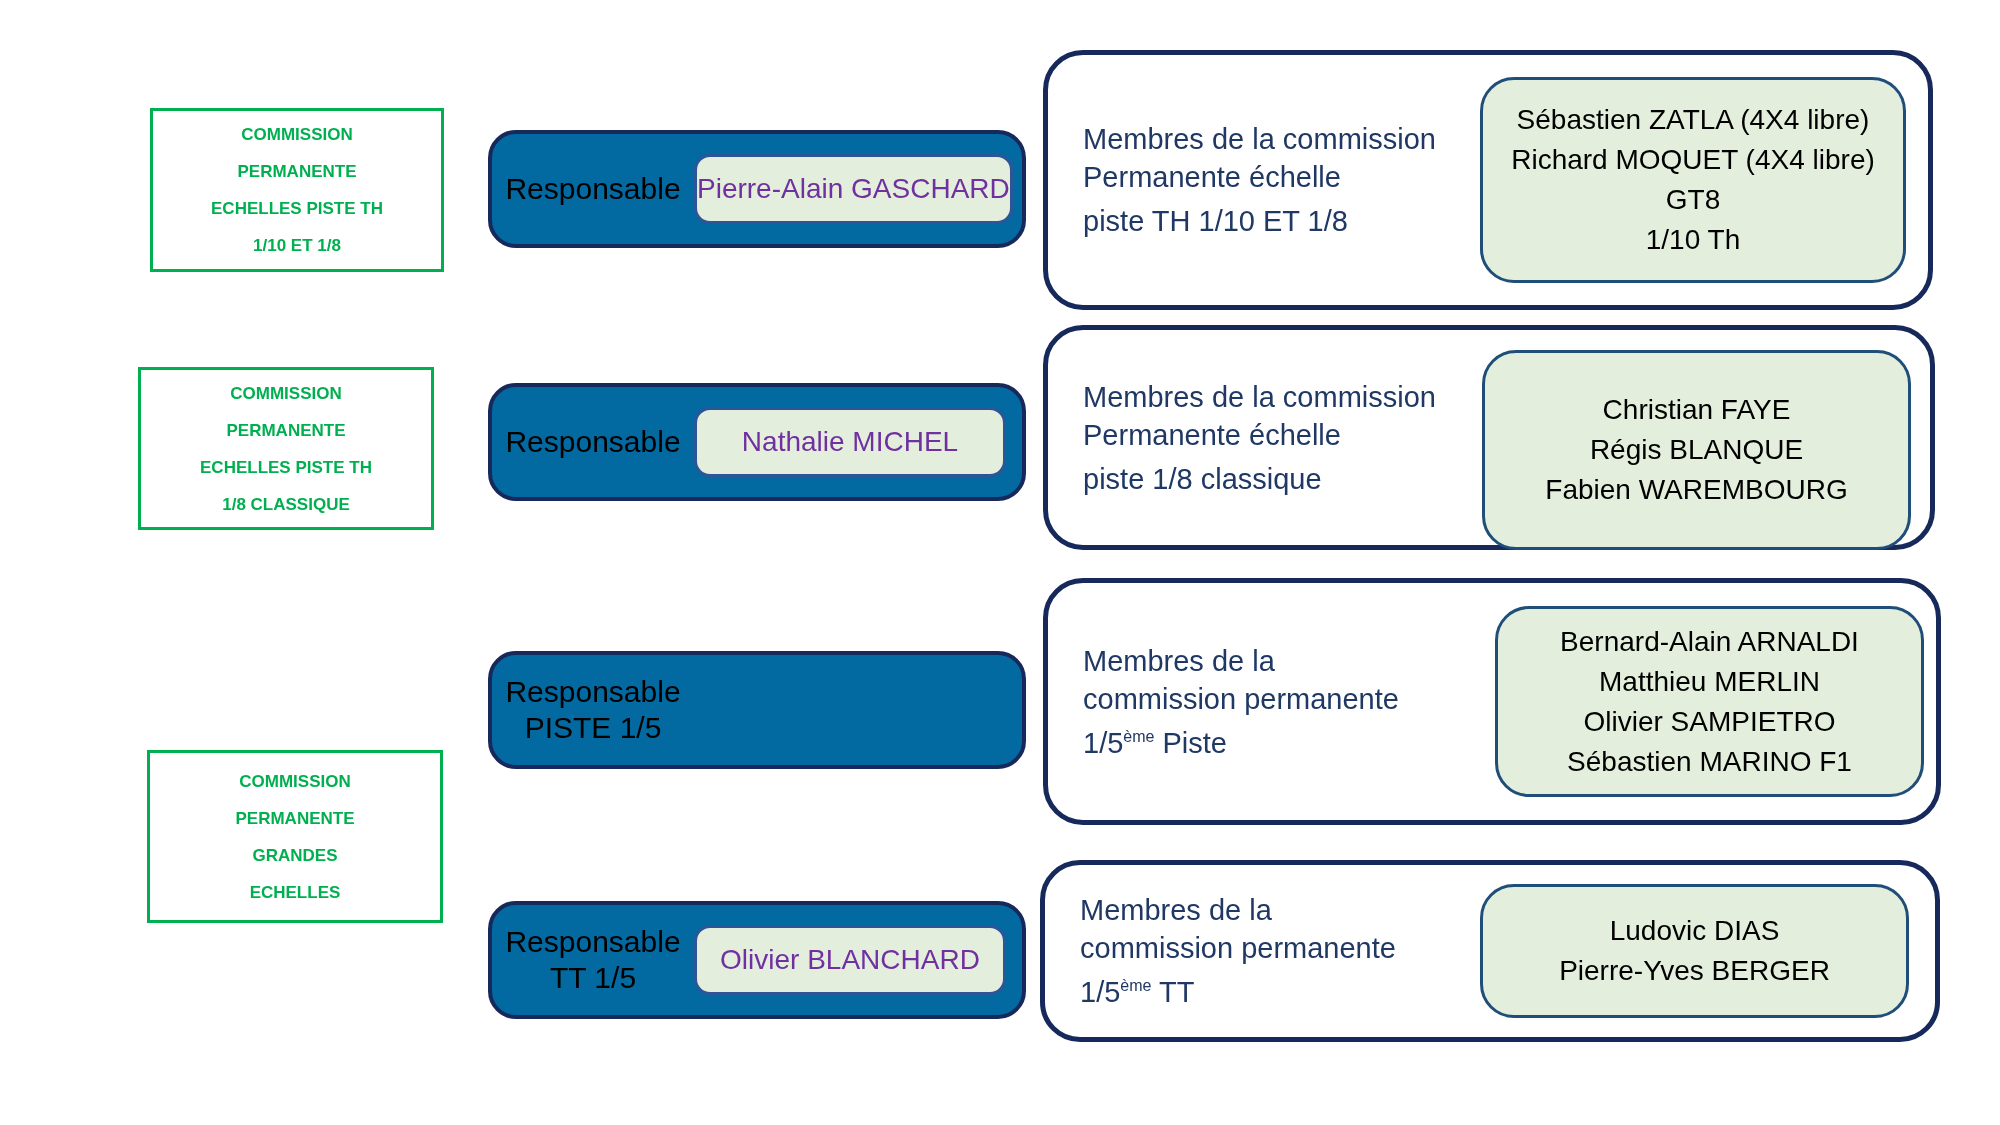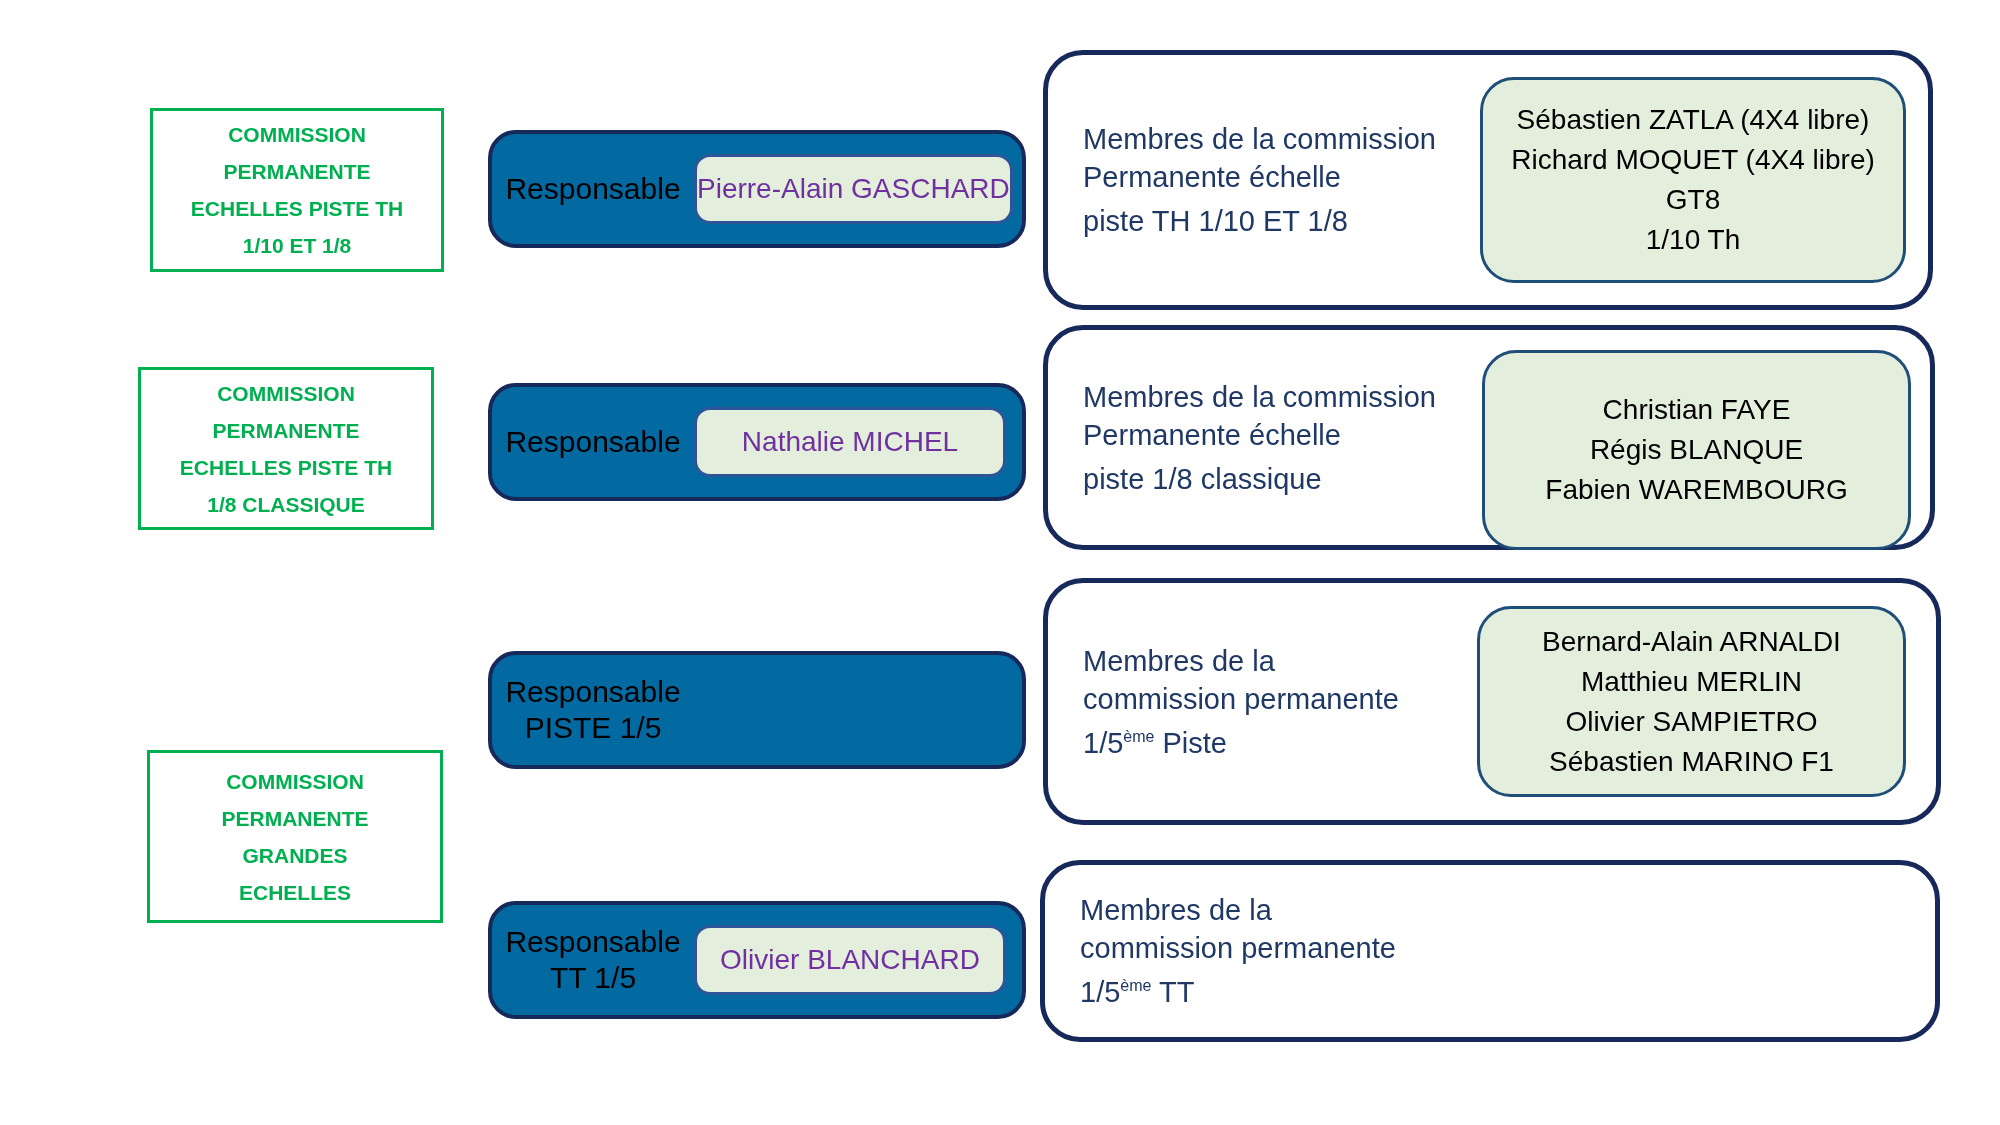--- a/index.html
+++ b/index.html
@@ -6,21 +6,21 @@
   .canvas{
     position:relative;width:2000px;height:1125px;background:#ffffff;overflow:hidden;
     font-family:"Liberation Sans", sans-serif;
   }
   
   .commission{
     position:absolute;border:3px solid #00B050;background:#ffffff;
     display:flex;align-items:center;justify-content:center;
   }
   .commission .c-text{
-    color:#00B050;font-weight:bold;font-size:21px;line-height:37px;
+    color:#00B050;font-weight:bold;font-size:17px;line-height:37px;
     text-align:center;white-space:pre-line;
   }
   .c0{left:150px;top:108px;width:288px;height:158px;}
   .c1{left:138px;top:367px;width:290px;height:157px;}
   .c2{left:147px;top:750px;width:290px;height:167px;}
 
   
   .resp{
     position:absolute;border:4px solid #17295B;border-radius:28px;background:#0369a1;
     display:flex;align-items:center;
@@ -56,21 +56,21 @@
   .members-label sup{font-size:16px;}
   .names{
     flex:none;background:#E3EFDC;border:3px solid #1F4E79;border-radius:34px;
     display:flex;align-items:center;justify-content:center;
   }
   .names .n-text{
     color:#000000;font-size:28px;line-height:40px;text-align:center;white-space:pre-line;
   }
   .m0 .names{width:420px;height:200px;margin-right:22px;}
   .m1 .names{width:423px;height:194px;margin-right:19px;margin-top:24px;}
-  .m2 .names{width:423px;height:185px;margin-right:30px;}
+  .m2 .names{width:423px;height:185px;margin-right:12px;}
   .m3 .names{width:423px;height:128px;margin-right:26px;}
 </style>
 </head>
 <body>
 
 <div class="canvas">
 
   <div class="commission c0">
     <div class="c-text">COMMISSION
 PERMANENTE
@@ -145,15 +145,19 @@
     <div class="resp-label">Responsable
 TT 1/5</div>
     <div class="pill">
       <span class="p-name">Olivier BLANCHARD</span>
     </div>
   </div>
   <div class="members m3">
     <div class="members-label"><span class="ml-pre">Membres de la
 commission permanente
 1/5</span><sup>ème</sup><span class="ml-post"> TT</span></div>
+    <div class="names">
+      <div class="n-text">Ludovic DIAS
+Pierre-Yves BERGER</div>
+    </div>
   </div>
 
 </div>
 
 </body></html>

